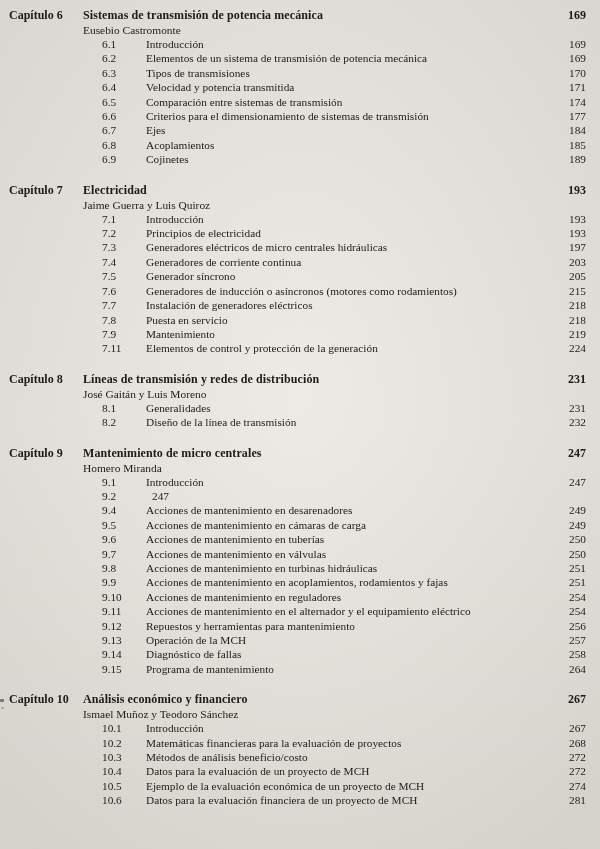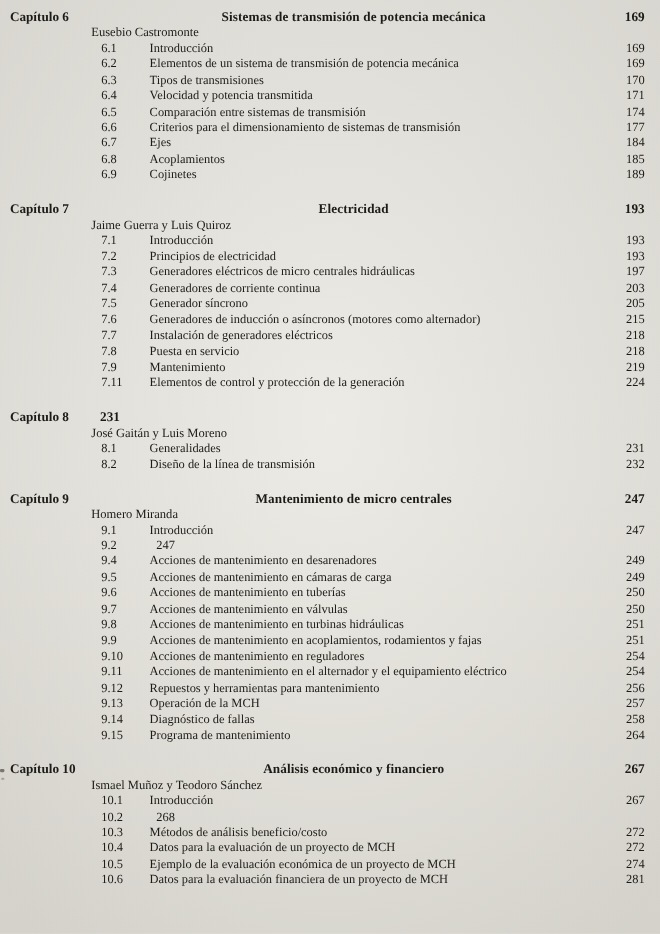--- a/index.html
+++ b/index.html
@@ -36,21 +36,20 @@
     font-size: 12px;
     line-height: 15px;
   }
   .chap-label {
     flex: none;
     width: 74px;
   }
   .chap-title {
     flex: 1;
     letter-spacing: 0.1px;
-    text-align: center;
   }
   .chap-page {
     flex: none;
     margin-left: 8px;
   }
   .author {
     margin-left: 74px;
     font-size: 11.4px;
     line-height: 14px;
   }
@@ -60,21 +59,21 @@
   .section-row {
     display: flex;
     align-items: baseline;
     font-size: 11.3px;
     line-height: 14.4px;
     white-space: nowrap;
   }
   .sec-num {
     flex: none;
     width: 44px;
-    margin-left: 9px;
+    margin-left: 19px;
   }
   .sec-title {
     flex: 1;
     overflow: hidden;
   }
   .sec-page {
     flex: none;
     margin-left: 6px;
     text-align: right;
   }
@@ -189,21 +188,21 @@
   </div>
 
   <div class="section-row">
     <span class="sec-num">7.5</span>
     <span class="sec-title">Generador síncrono</span>
     <span class="sec-page">205</span>
   </div>
 
   <div class="section-row">
     <span class="sec-num">7.6</span>
-    <span class="sec-title">Generadores de inducción o asíncronos (motores como alternador)</span>
+    <span class="sec-title">Generadores de inducción o asíncronos (motores como rodamientos)</span>
     <span class="sec-page">215</span>
   </div>
 
   <div class="section-row">
     <span class="sec-num">7.7</span>
     <span class="sec-title">Instalación de generadores eléctricos</span>
     <span class="sec-page">218</span>
   </div>
 
   <div class="section-row">
@@ -223,20 +222,21 @@
     <span class="sec-num">7.11</span>
     <span class="sec-title">Elementos de control y protección de la generación</span>
     <span class="sec-page">224</span>
   </div>
 </div>
   </div>
 
   <div class="chapter">
     <div class="chapter-header">
       <span class="chap-label">Capítulo 8</span>
+      <span class="chap-title">Líneas de transmisión y redes de distribución</span>
       <span class="chap-page">231</span>
     </div>
     <div class="author">José Gaitán y Luis Moreno</div>
     <div class="sections">
   <div class="section-row">
     <span class="sec-num">8.1</span>
     <span class="sec-title">Generalidades</span>
     <span class="sec-page">231</span>
   </div>
 
@@ -351,20 +351,21 @@
     <div class="author">Ismael Muñoz y Teodoro Sánchez</div>
     <div class="sections">
   <div class="section-row">
     <span class="sec-num">10.1</span>
     <span class="sec-title">Introducción</span>
     <span class="sec-page">267</span>
   </div>
 
   <div class="section-row">
     <span class="sec-num">10.2</span>
+    <span class="sec-title">Matemáticas financieras para la evaluación de proyectos</span>
     <span class="sec-page">268</span>
   </div>
 
   <div class="section-row">
     <span class="sec-num">10.3</span>
     <span class="sec-title">Métodos de análisis beneficio/costo</span>
     <span class="sec-page">272</span>
   </div>
 
   <div class="section-row">

